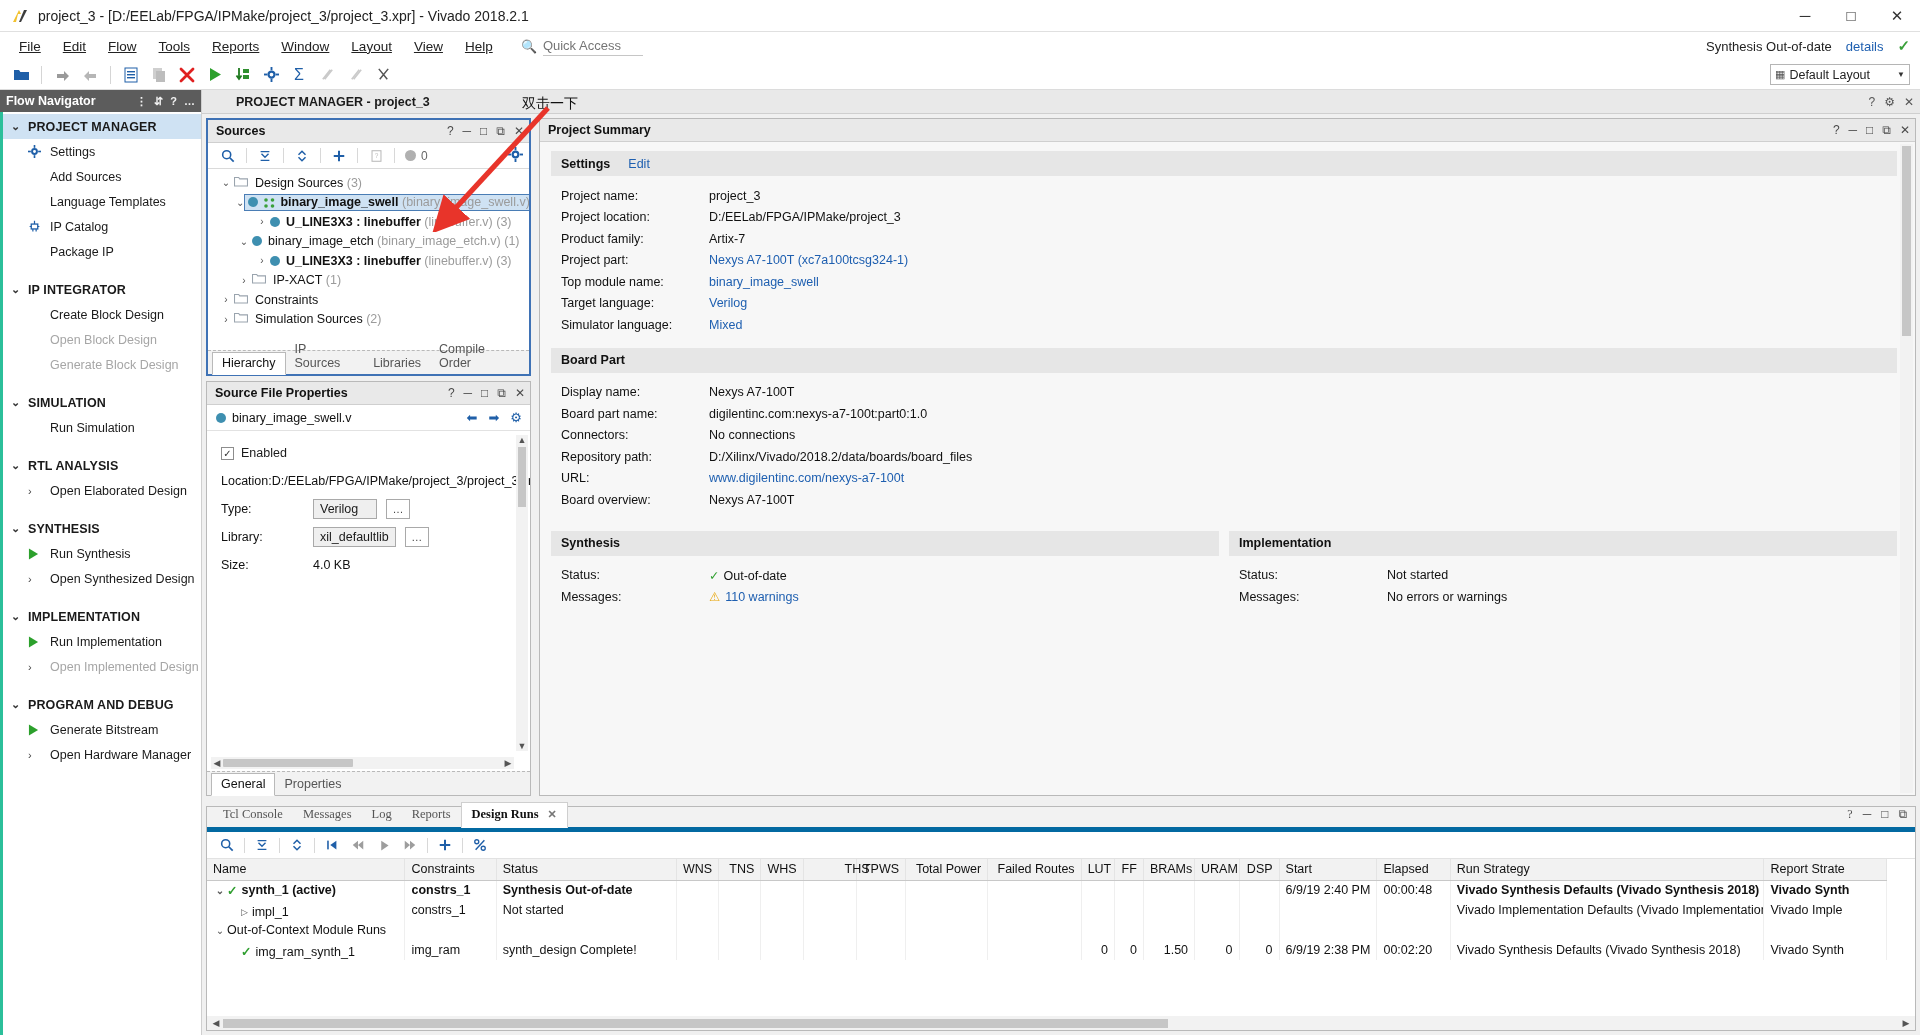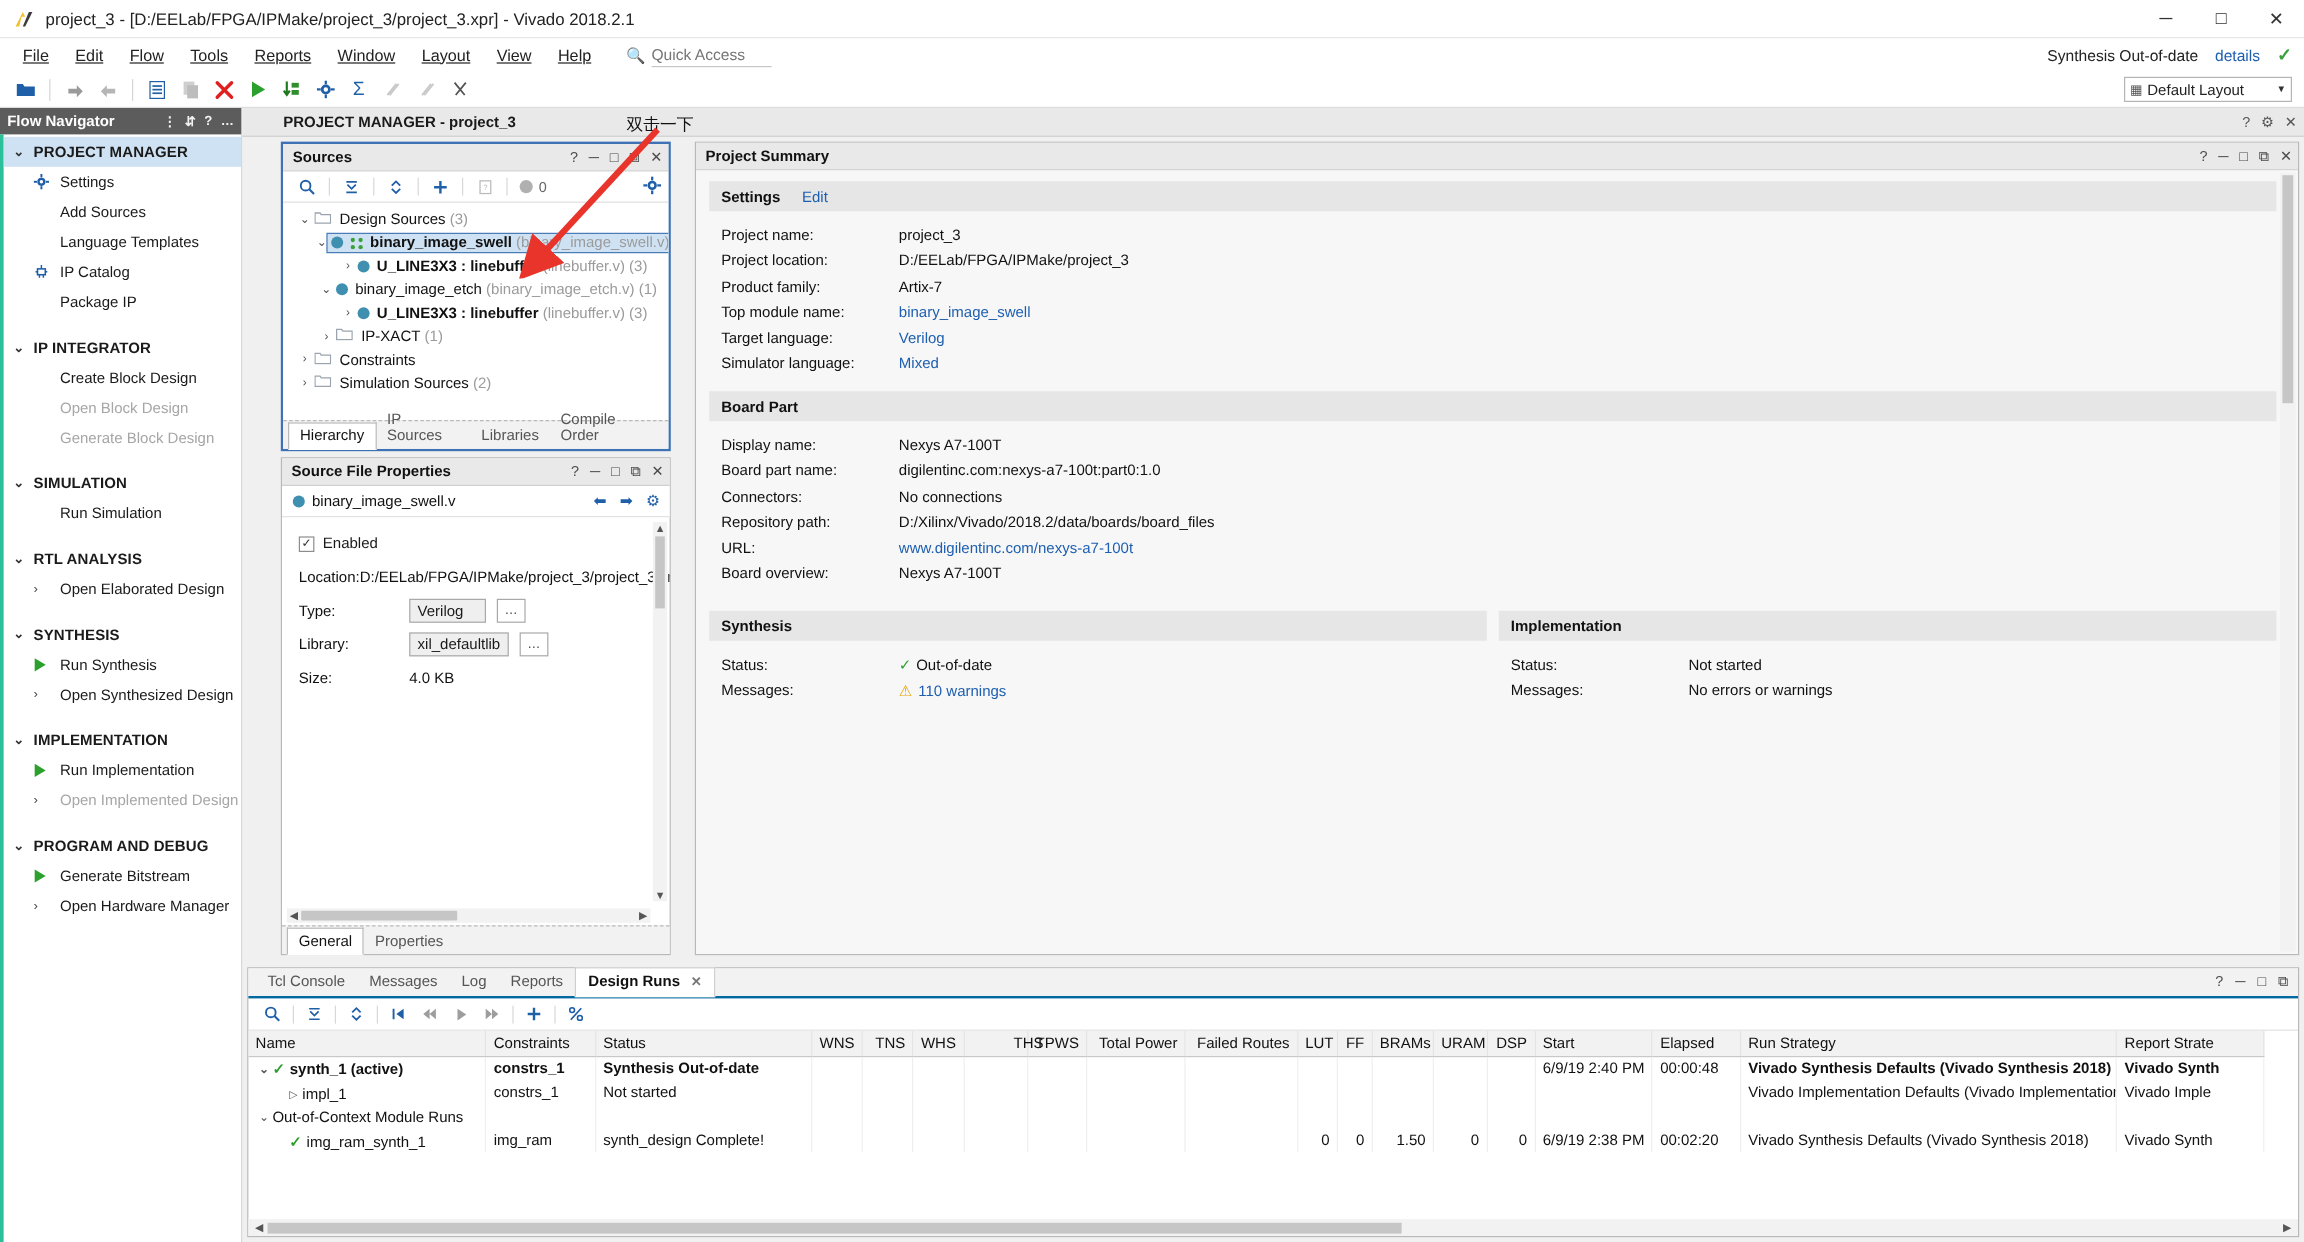--- a/index.html
+++ b/index.html
@@ -145,21 +145,21 @@
               background: #f0f0f0; }
   .pm-tabbar {
     height: 24px; min-height: 24px;
     background: #e9e9e9; border-bottom: 1px solid #cfcfcf;
     display: flex; align-items: center; padding: 0 6px;
   }
   .pm-tab { font-size: 12.5px; font-weight: bold; color: #1a1a1a; padding-left: 28px; }
   .pm-tab-ics { margin-left: auto; display: flex; gap: 9px;
                 color: #555; font-size: 12px; }
 
-  .panes { flex: 1; display: flex; min-height: 0; padding: 4px 4px 5px 4px; gap: 20px; margin-left: 28px; }
+  .panes { flex: 1; display: flex; min-height: 0; padding: 4px 4px 5px 4px; gap: 8px; }
 
   .leftcol { width: 325px; min-width: 325px; display: flex; flex-direction: column; gap: 5px; }
 
   
   .panel { display: flex; flex-direction: column; background: #fff;
            border: 1px solid #b9b9b9; min-height: 0; }
   .panel.focus { border: 2px solid #3f72b5; }
   .panel-head {
     height: 23px; min-height: 23px; background: #e9e9e9;
     border-bottom: 1px solid #cfcfcf;
@@ -273,22 +273,22 @@
                  background: #f2f2f2; display: flex; flex-direction: column;
                  align-items: center; }
   .sum-vscroll .thumb { width: 9px; flex: 0 0 190px; background: #c6c6c6; margin: 2px 0; }
   .sum-vscroll .track { flex: 1; }
 
   
   .bottom { height: 225px; min-height: 225px; margin: 5px 4px 4px 4px;
             background: #fff; border: 1px solid #b9b9b9;
             display: flex; flex-direction: column; }
   .btabs { height: 25px; min-height: 25px; background: #f2f2f2;
-           border-bottom: 2px solid #0369a1; display: flex; align-items: flex-end;
-           padding-left: 6px; }
+           border-bottom: 5px solid #0369a1; display: flex; align-items: flex-end;
+           padding-left: 6px; font-family: Liberation Serif, serif; }
   .btab { font-size: 12.5px; color: #555; padding: 4px 10px 5px 10px; }
   .btab.active { color: #111; font-weight: bold; background: #fff;
                  border: 1px solid #cfcfcf; border-bottom: 1px solid #fff;
                  margin-bottom: -1px; display: flex; align-items: center; gap: 9px; }
   .btab .xc { color: #777; font-size: 11px; }
   .btabs-ics { margin-left: auto; display: flex; gap: 10px; padding: 0 8px 5px 0;
                color: #4a4a4a; font-size: 12px; align-items: flex-end; }
   .runs-tools { height: 27px; min-height: 27px; display: flex; align-items: center;
                 padding-left: 8px; gap: 2px; border-bottom: 1px solid #e2e2e2; }
 
@@ -854,20 +854,24 @@
                     <span class="skey">Project name:</span>
                     <span class="sval">project_3</span>
                   </div>
                   <div class="srow">
                     <span class="skey">Project location:</span>
                     <span class="sval">D:/EELab/FPGA/IPMake/project_3</span>
                   </div>
                   <div class="srow">
                     <span class="skey">Product family:</span>
                     <span class="sval">Artix-7</span>
+                  </div>
+                  <div class="srow">
+                    <span class="skey">Project part:</span>
+                    <span class="sval link">Nexys A7-100T (xc7a100tcsg324-1)</span>
                   </div>
                   <div class="srow">
                     <span class="skey">Top module name:</span>
                     <span class="sval link">binary_image_swell</span>
                   </div>
                   <div class="srow">
                     <span class="skey">Target language:</span>
                     <span class="sval link">Verilog</span>
                   </div>
                   <div class="srow">

